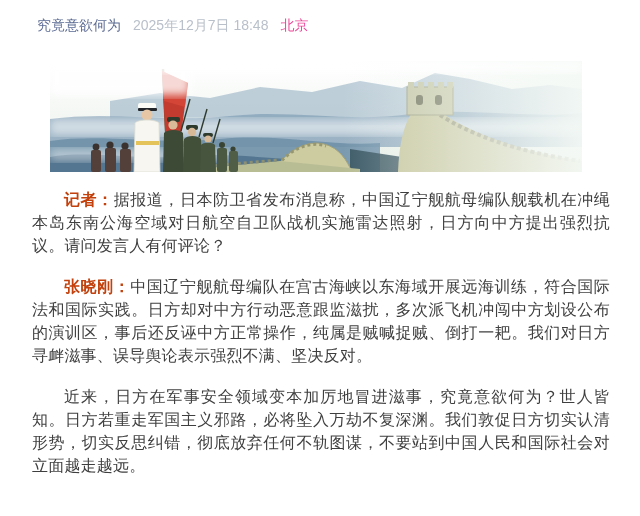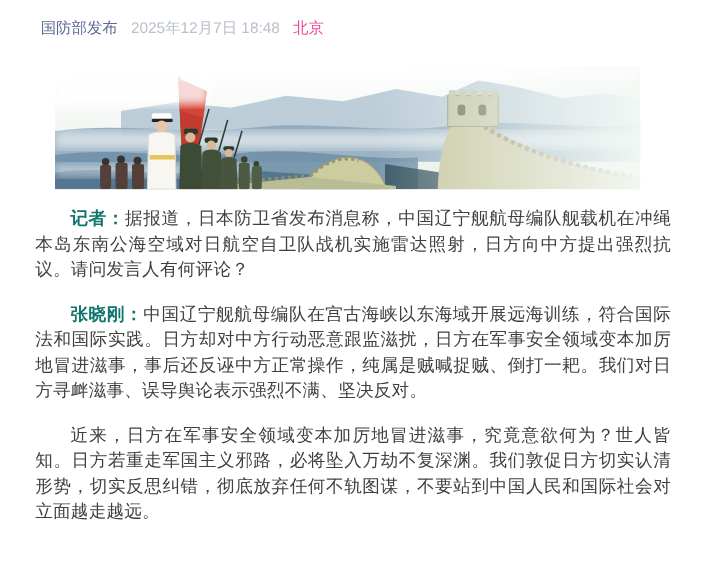--- a/index.html
+++ b/index.html
@@ -18,30 +18,30 @@
   .byline .source{color:#5c6b93;cursor:pointer;}
   .byline .date{color:#b9c0ca;}
   .byline .loc{color:#ec4899;}
   .banner-wrap{margin:26px 0 0 18px;width:532px;height:111px;}
   .banner-wrap svg{display:block;width:532px;height:111px;}
   p.para{
     margin:16px 0 0 0;font-size:16px;line-height:23px;color:#3f3f3f;
     text-indent:2em;text-align:justify;letter-spacing:0.2px;
   }
   p.para + p.para{margin-top:18px;}
-  p.para b{font-weight:bold;color:#0f766e;}
+  p.para b{font-weight:bold;color:#c2410c;}
 </style>
 </head>
 <body>
 
 <div class="article">
 
 
   <div class="byline">
-    <span class="source">国防部发布</span>
+    <span class="source">究竟意欲何为</span>
     <span class="date">2025年12月7日 18:48</span>
     <span class="loc">北京</span>
   </div>
 
   <div class="banner-wrap">
     <svg viewBox="0 0 532 111" preserveAspectRatio="none">
       <defs>
         <linearGradient id="bgGrad" x1="0" y1="0" x2="0" y2="1">
           <stop offset="0" stop-color="#ffffff"></stop>
           <stop offset="0.55" stop-color="#f2f6f2"></stop>
@@ -138,17 +138,17 @@
       </g>
 
       <rect x="0" y="0" width="532" height="111" fill="url(#fadeRight)"></rect>
       <rect x="0" y="0" width="140" height="34" fill="#ffffff" opacity="0.8" filter="url(#soft2)"></rect>
       <rect x="0" y="0" width="532" height="12" fill="#ffffff" opacity="0.55" filter="url(#soft)"></rect>
     </svg>
   </div>
 
   <p class="para"><b>记者：</b><span>据报道，日本防卫省发布消息称，中国辽宁舰航母编队舰载机在冲绳本岛东南公海空域对日航空自卫队战机实施雷达照射，日方向中方提出强烈抗议。请问发言人有何评论？</span></p>
 
-  <p class="para"><b>张晓刚：</b><span>中国辽宁舰航母编队在宫古海峡以东海域开展远海训练，符合国际法和国际实践。日方却对中方行动恶意跟监滋扰，日方在军事安全领域变本加厉地冒进滋事，事后还反诬中方正常操作，纯属是贼喊捉贼、倒打一耙。我们对日方寻衅滋事、误导舆论表示强烈不满、坚决反对。</span></p>
+  <p class="para"><b>张晓刚：</b><span>中国辽宁舰航母编队在宫古海峡以东海域开展远海训练，符合国际法和国际实践。日方却对中方行动恶意跟监滋扰，多次派飞机冲闯中方划设公布的演训区，事后还反诬中方正常操作，纯属是贼喊捉贼、倒打一耙。我们对日方寻衅滋事、误导舆论表示强烈不满、坚决反对。</span></p>
 
   <p class="para"><b></b><span>近来，日方在军事安全领域变本加厉地冒进滋事，究竟意欲何为？世人皆知。日方若重走军国主义邪路，必将坠入万劫不复深渊。我们敦促日方切实认清形势，切实反思纠错，彻底放弃任何不轨图谋，不要站到中国人民和国际社会对立面越走越远。</span></p>
 
 </div>
 
 </body></html>

